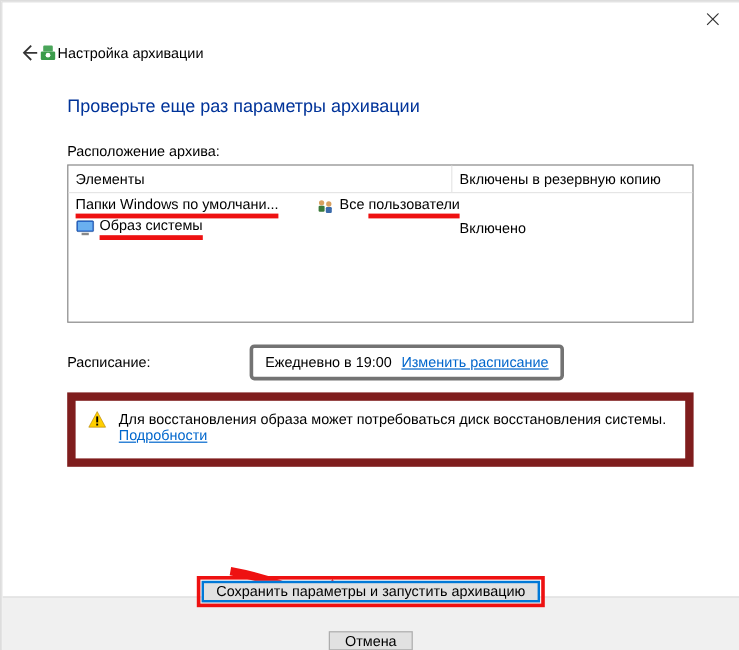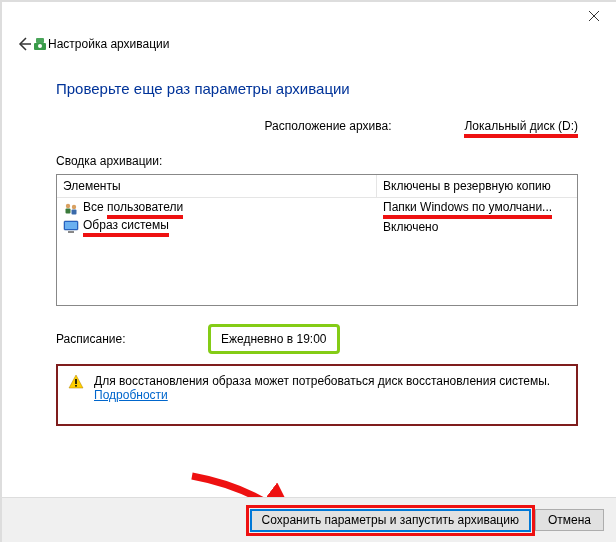--- a/index.html
+++ b/index.html
@@ -55,21 +55,20 @@
   .page-title {
     color: #003399;
     font-size: 15px;
     padding: 14px 0 18px 0;
   }
   .row {
     display: flex;
     gap: 20px;
     padding: 4px 0;
     font-size: 12px;
-    justify-content: flex-end;
   }
   .row .label { width: 180px; }
   .underline-red {
     display: inline-block;
     border-bottom: 4px solid #e11;
     padding-bottom: 1px;
   }
   .summary-label {
     padding: 12px 0 6px 0;
     font-size: 12px;
@@ -123,33 +122,33 @@
     justify-content: center;
   }
   .sched-row {
     display: flex;
     align-items: center;
     gap: 32px;
     padding: 18px 0 10px 0;
     font-size: 12px;
   }
   .sched-box {
-    border: 3px solid #84cc16;
+    border: 3px solid #737373;
     border-radius: 4px;
     padding: 5px 10px;
     display: inline-flex;
     gap: 8px;
     align-items: baseline;
   }
   a.link {
     color: #0066cc;
     text-decoration: underline;
   }
   .info-box {
-    border: 2px solid #7f1d1d;
+    border: 7px solid #7f1d1d;
     height: 62px;
     padding: 8px 10px;
     box-sizing: border-box;
     display: flex;
     gap: 10px;
     font-size: 12px;
   }
   .warn-icon {
     width: 16px;
     height: 16px;
@@ -160,21 +159,22 @@
     left: 0;
     right: 0;
     bottom: 0;
     height: 44px;
     background: #f0f0f0;
     border-top: 1px solid #ddd;
     display: flex;
     align-items: center;
     justify-content: flex-end;
     padding: 0 12px;
-    gap: 4px;
+    gap: 24px;
+    flex-direction: column;
   }
   .btn {
     height: 22px;
     font-size: 12px;
     font-family: inherit;
     background: #e1e1e1;
     border: 1px solid #adadad;
     padding: 0 12px;
     cursor: pointer;
   }
@@ -224,48 +224,44 @@
   </span>
   <span class="breadcrumb">Настройка архивации</span>
 </div>
 
 <div class="content">
 
   <div class="page-title">Проверьте еще раз параметры архивации</div>
 
   <div class="row">
     <span class="label">Расположение архива:</span>
-    <span>
-      <span class="underline-red">Локальный диск (D:)</span>
-    </span>
-  </div>
-
-  <div class="summary-label">Сводка архивации:</div>
+  </div>
+
 
   <div class="table-box">
     <div class="table-head">
       <div class="col col-el">Элементы</div>
       <div class="col col-inc">Включены в резервную копию</div>
     </div>
     <div class="table-body">
       <div class="trow">
+        <div class="cell cell-inc">
+          <span><span class="underline-red">Папки Windows по умолчани...</span></span>
+        </div>
         <div class="cell cell-el">
           <span class="icon-box">
             <svg width="16" height="16" viewBox="0 0 16 16">
               <circle cx="5" cy="5" r="2.2" fill="#d8a060"></circle>
               <rect x="2.5" y="7.5" width="5" height="5" rx="1" fill="#3a7a3a"></rect>
               <circle cx="11" cy="6" r="2.2" fill="#d8a060"></circle>
               <rect x="8.5" y="8.5" width="5" height="5" rx="1" fill="#3a6aaa"></rect>
             </svg>
           </span>
           <span>Все <span class="underline-red">пользователи</span></span>
 
-        </div>
-        <div class="cell cell-inc">
-          <span><span class="underline-red">Папки Windows по умолчани...</span></span>
         </div>
       </div>
       <div class="trow">
         <div class="cell cell-el">
           <span class="icon-box">
             <svg width="16" height="16" viewBox="0 0 16 16">
               <rect x="1" y="2" width="14" height="9" rx="1" fill="#2a6ad0" stroke="#1a4a90" stroke-width="0.5"></rect>
               <rect x="2" y="3" width="12" height="7" fill="#6ab0f0"></rect>
               <rect x="5" y="12" width="6" height="2" fill="#888"></rect>
             </svg>
@@ -276,20 +272,21 @@
           <span>Включено</span>
         </div>
       </div>
     </div>
   </div>
 
   <div class="sched-row">
     <span class="label" style="width:120px">Расписание:</span>
     <span class="sched-box">
       <span>Ежедневно в 19:00</span>
+      <a href="#" class="link">Изменить расписание</a>
     </span>
   </div>
 
   <div class="info-box">
     <span class="warn-icon">
       <svg width="16" height="16" viewBox="0 0 16 16">
         <path d="M8 1 L15 14 L1 14 Z" fill="#ffcf00" stroke="#b08000" stroke-width="0.5"></path>
         <rect x="7.2" y="5" width="1.6" height="5" fill="#000"></rect>
         <rect x="7.2" y="11" width="1.6" height="1.6" fill="#000"></rect>
       </svg>

